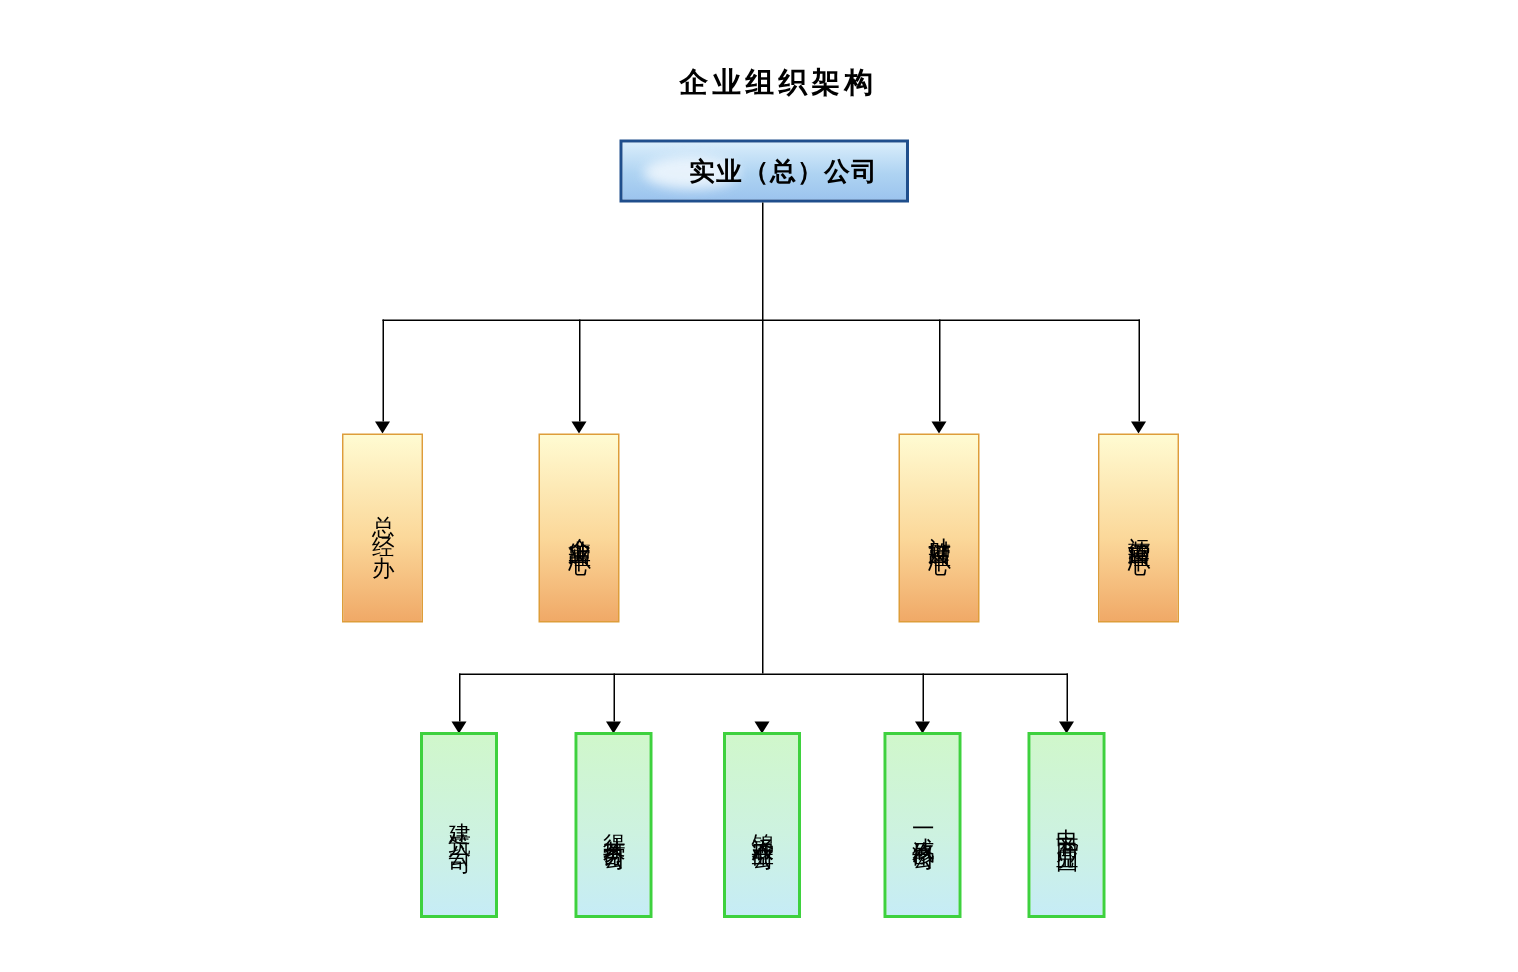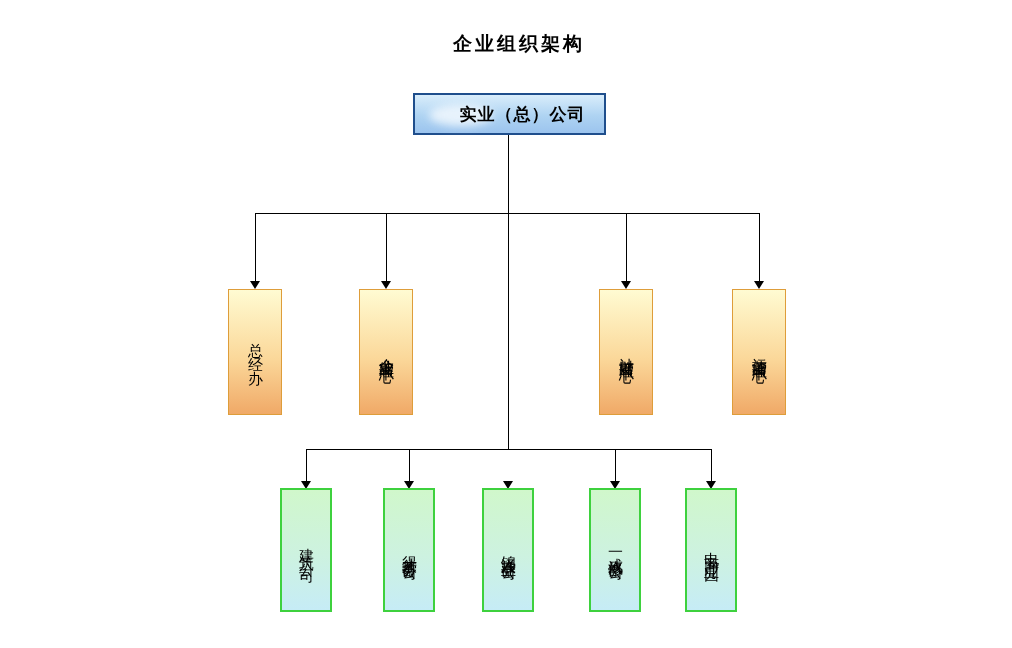--- a/index.html
+++ b/index.html
@@ -4,21 +4,21 @@
 <style>
   html,body{margin:0;padding:0;background:#ffffff;}
   .stage{
     position:relative;
     width:1012px;height:648px;
     background:#ffffff;
     font-family:"DejaVu Sans","Liberation Sans",sans-serif;
     overflow:hidden;
   }
   .title{
-    position:absolute;left:0;top:31px;width:1012px;
+    position:absolute;left:0;top:42px;width:1012px;
     text-align:center;padding-left:26px;box-sizing:border-box;
     font-size:19px;font-weight:bold;color:#000;letter-spacing:3px;
   }
   
   .node{
     position:absolute;box-sizing:border-box;
     display:flex;align-items:center;justify-content:center;
     color:#000;
   }
   .root{

